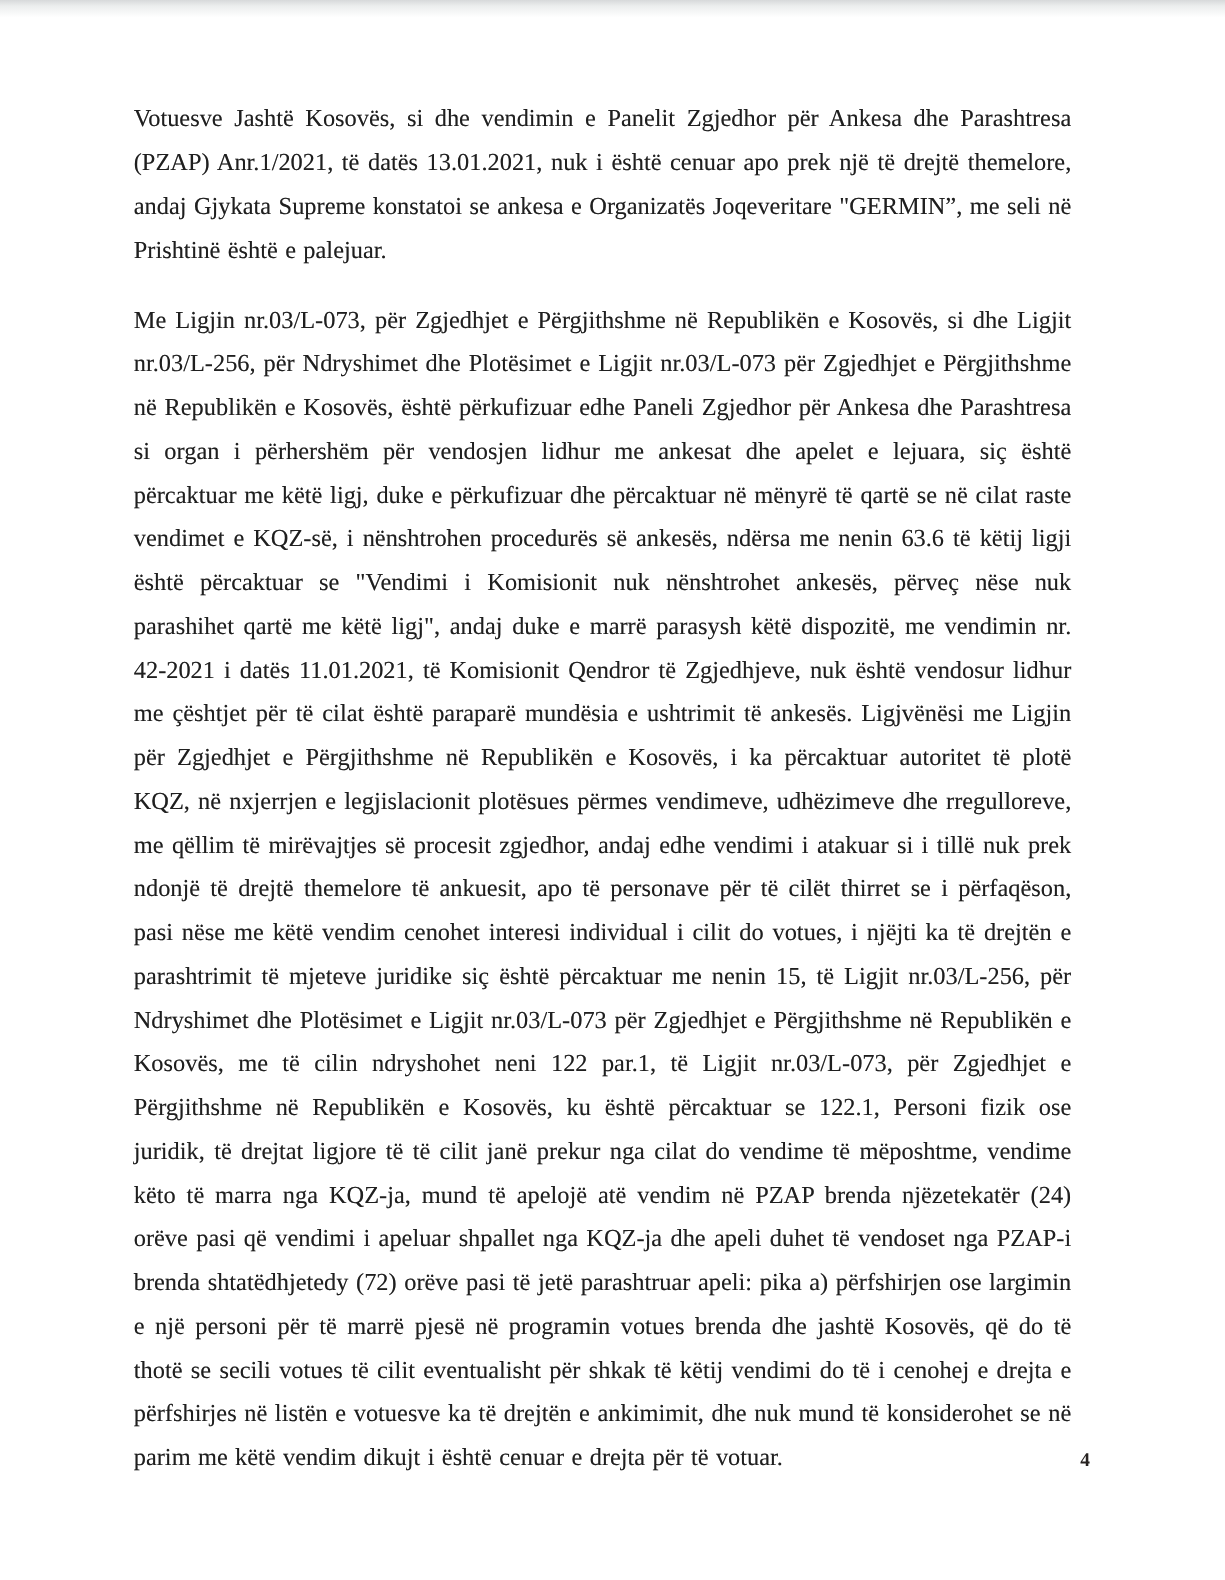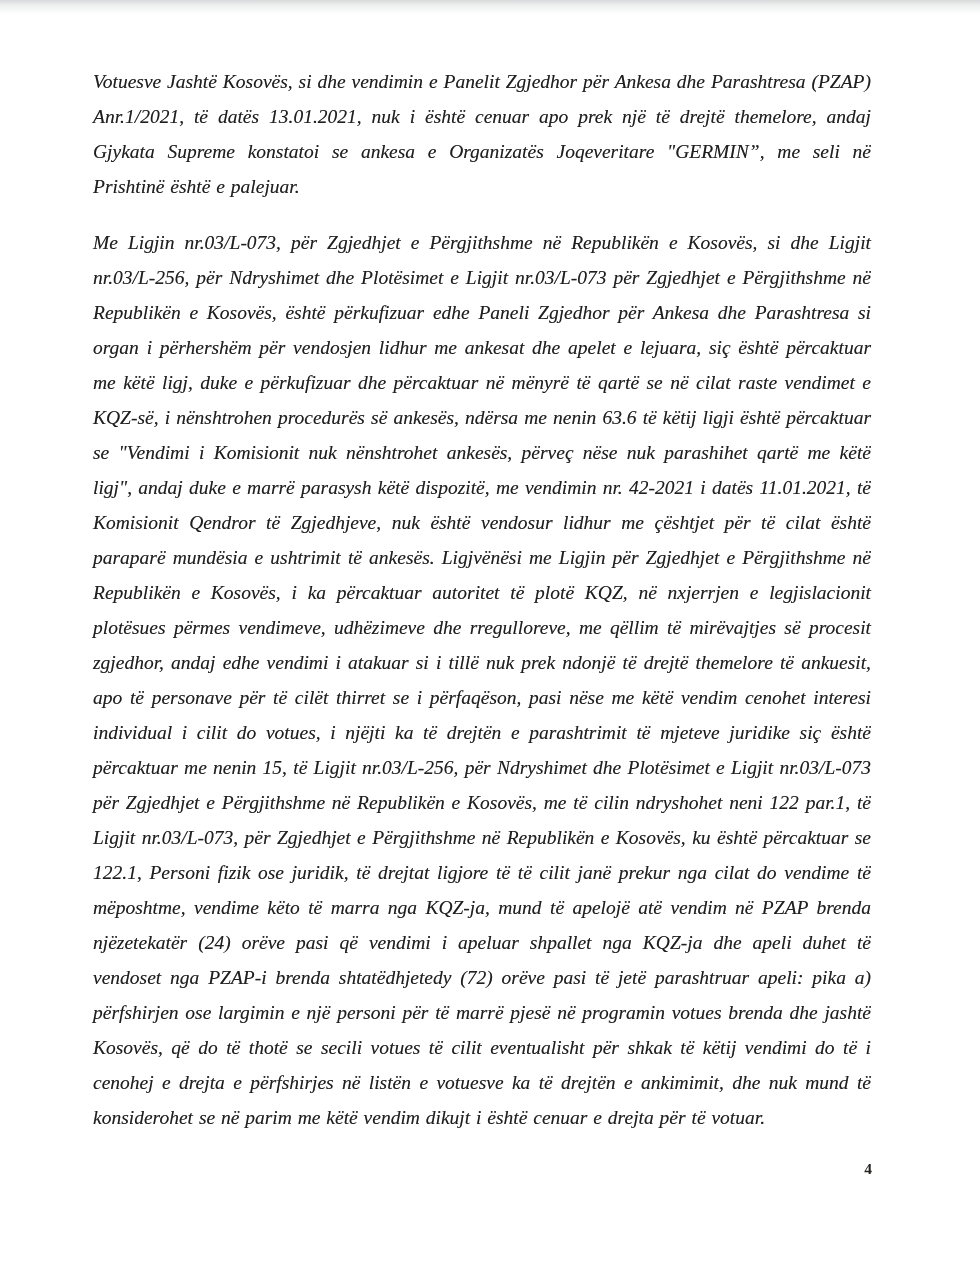--- a/index.html
+++ b/index.html
@@ -22,29 +22,28 @@
     height: 14px;
     background: linear-gradient(to bottom, #d7d9da 0%, #eceeee 35%, rgba(255,255,255,0) 100%);
   }
   .page-content {
     position: absolute;
     left: 93px;
     top: 64px;
     width: 778px;
   }
   .page-content p {
-    margin: 0;
+    margin: 14px;
     padding: 0;
     text-align: justify;
     font-size: 19.5px;
     line-height: 35px;
     color: #1f1f1f;
     word-spacing: 1px;
     text-shadow: 0 0 0.5px rgba(30,30,30,0.45);
-    font-style: italic;
   }
   .page-content p + p {
     margin-top: 21px;
   }
   .page-number {
     position: absolute;
     left: 856px;
     top: 1160px;
     width: 24px;
     text-align: center;

